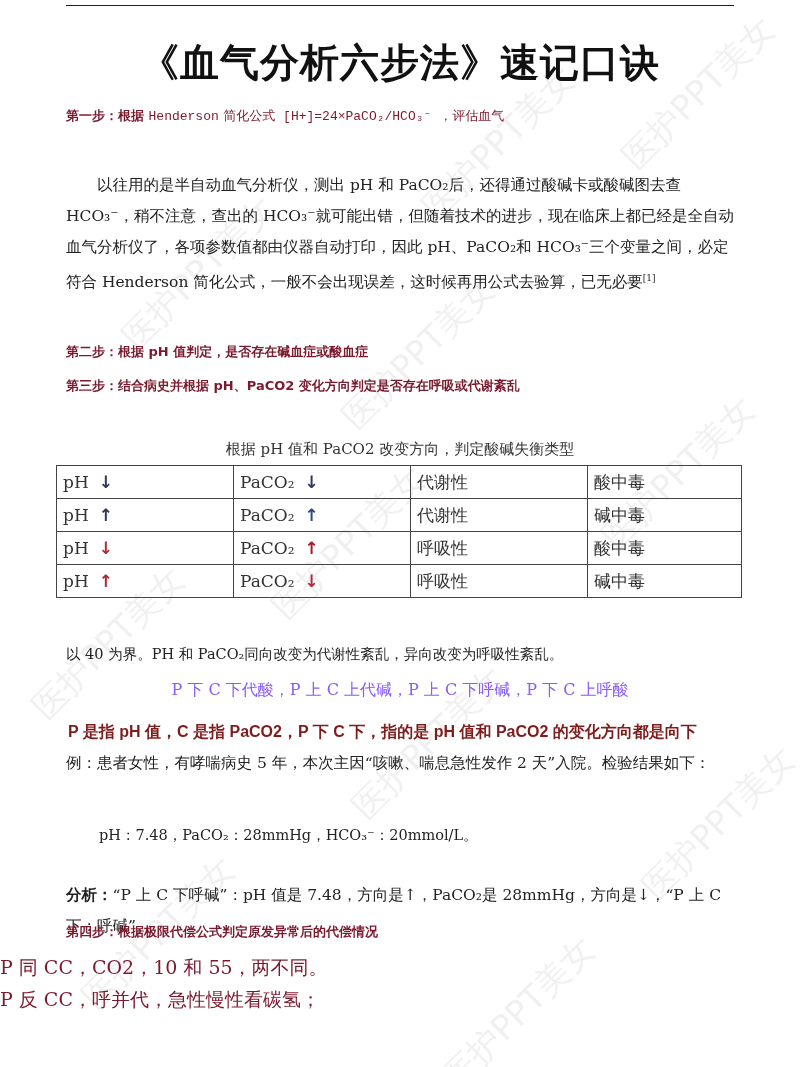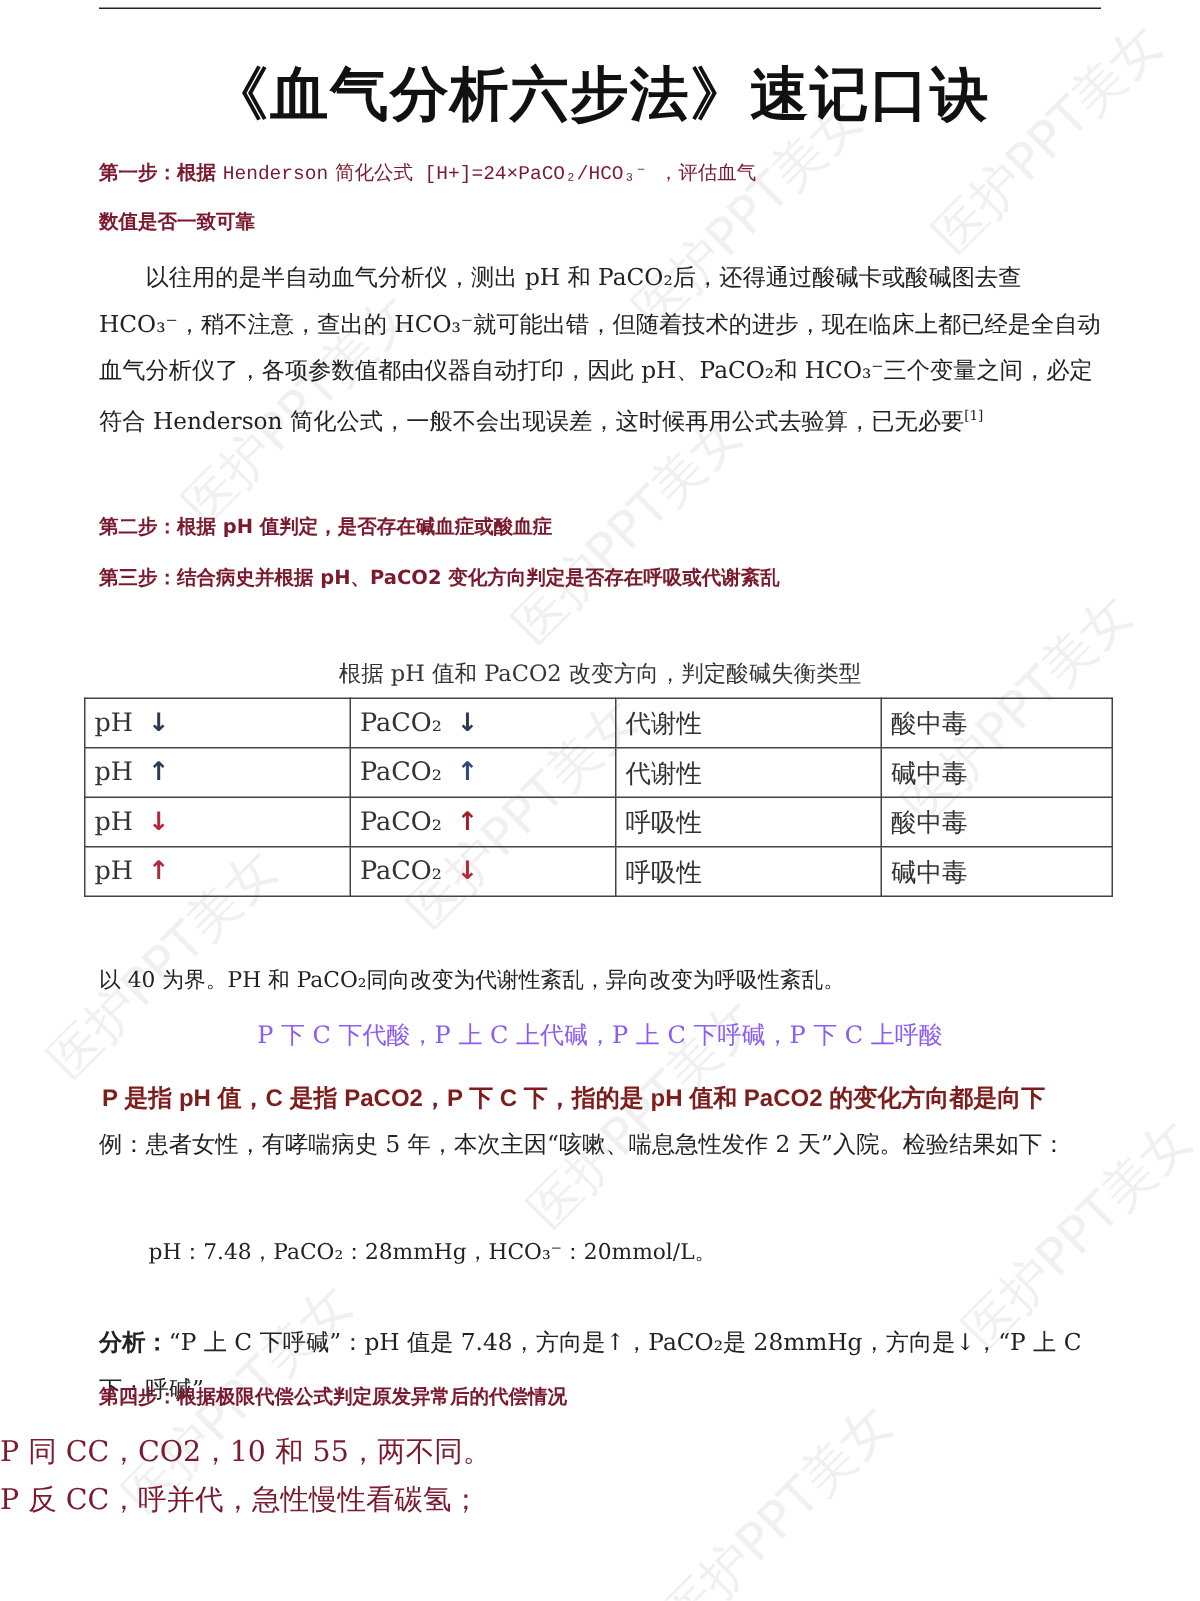--- a/index.html
+++ b/index.html
@@ -46,21 +46,20 @@
 <div class="wm" style="left:420px;top:990px;">医护PPT美女</div>
 
 <div class="top-rule"></div>
 
 <div class="title">《血气分析六步法》速记口诀</div>
 
 <div class="h" style="top:99px;">
   <span>第一步：根据</span>
   <span class="latin">Henderson</span>
   <span class="latin">简化公式 [H+]=24×PaCO₂/HCO₃⁻ ，评估血气</span><br>
-  <span>数值是否一致可靠</span>
 </div>
 
 <div class="p indent" style="top:170px;">
   <span>以往用的是半自动血气分析仪，测出 pH 和 PaCO₂后，还得通过酸碱卡或酸碱图去查 HCO₃⁻，稍不注意，查出的 HCO₃⁻就可能出错，但随着技术的进步，现在临床上都已经是全自动血气分析仪了，各项参数值都由仪器自动打印，因此 pH、PaCO₂和 HCO₃⁻三个变量之间，必定符合 Henderson 简化公式，一般不会出现误差，这时候再用公式去验算，已无必要</span><sup>[1]</sup>
 </div>
 
 <div class="h" style="top:335px;">第二步：根据 pH 值判定，是否存在碱血症或酸血症</div>
 <div class="h" style="top:369px;">第三步：结合病史并根据 pH、PaCO2 变化方向判定是否存在呼吸或代谢紊乱</div>
 
 <div class="caption">根据 pH 值和 PaCO2 改变方向，判定酸碱失衡类型</div>

